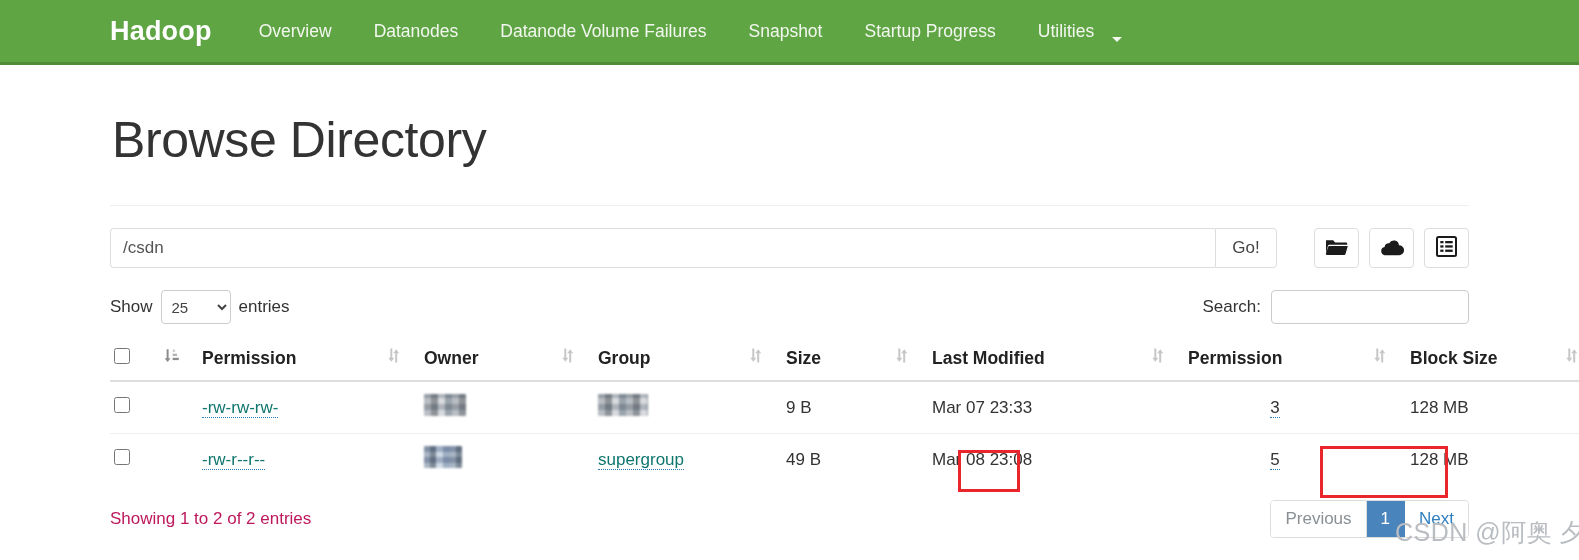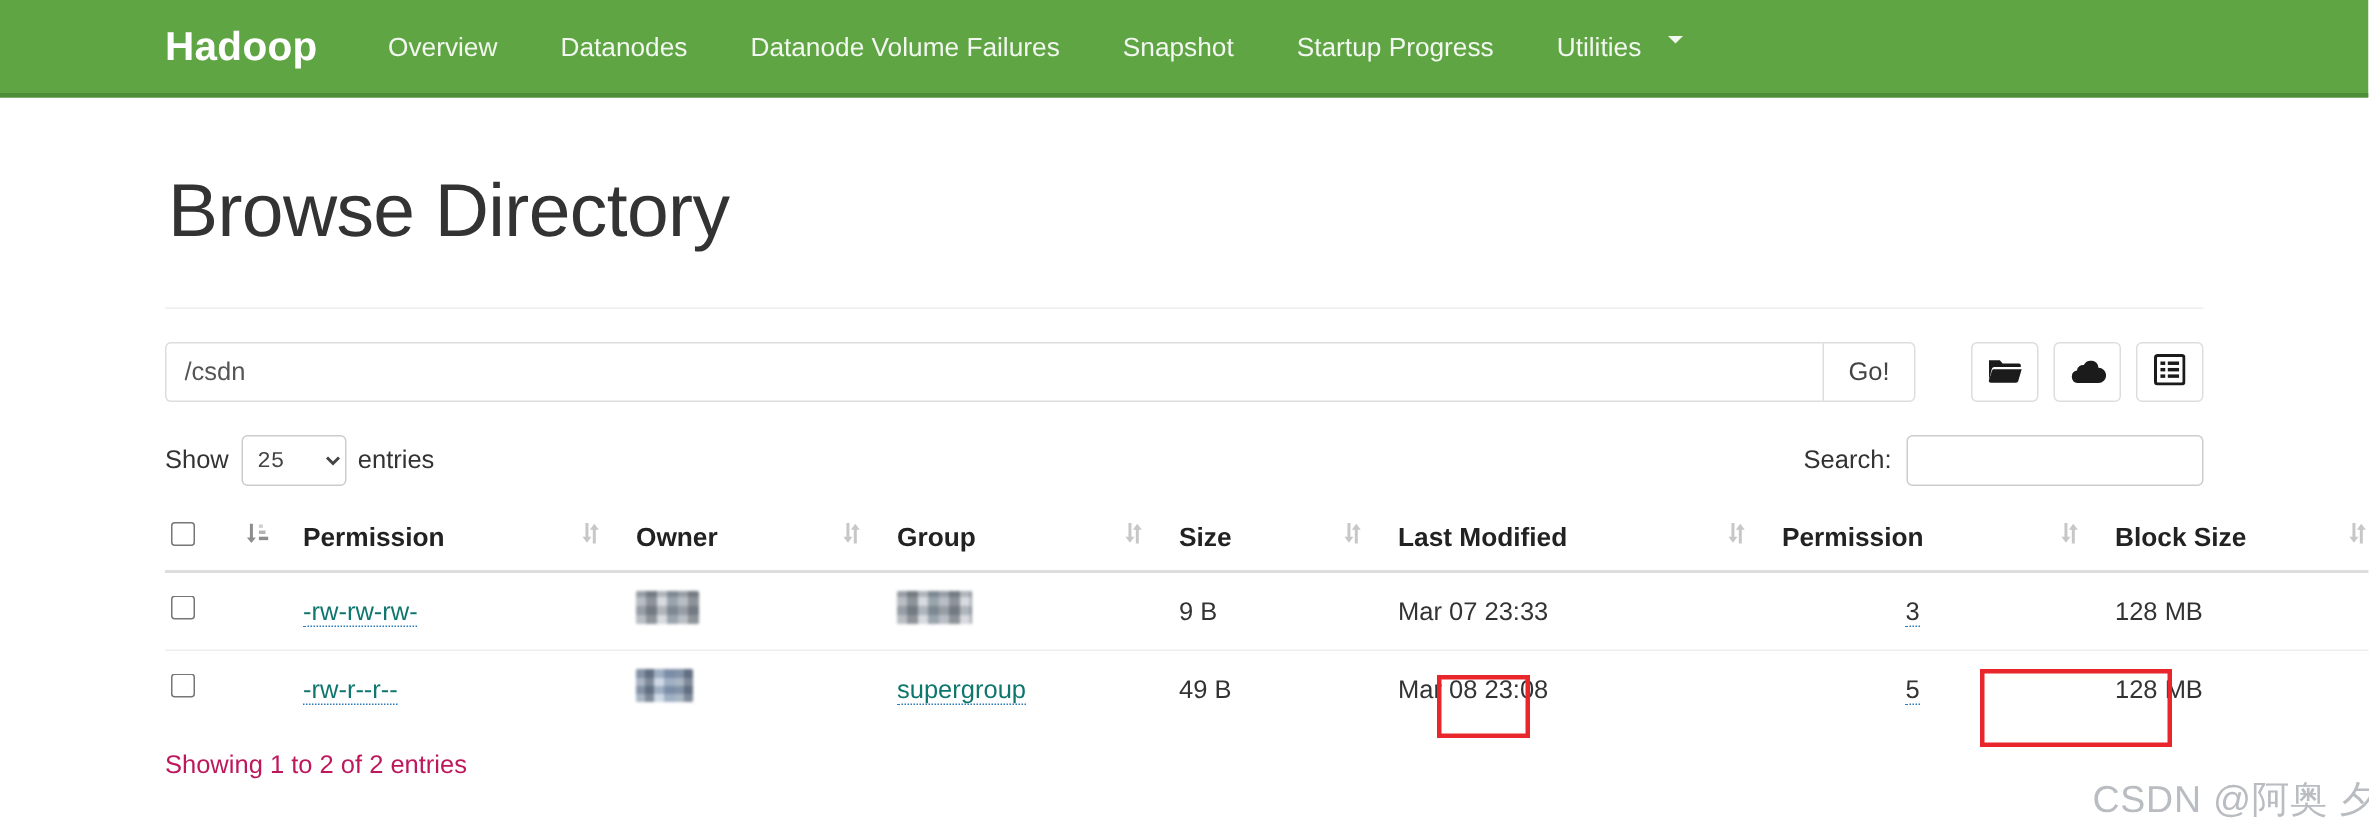--- a/index.html
+++ b/index.html
@@ -30,21 +30,21 @@
     white-space: nowrap;
   }
   .nav-links { display: flex; align-items: center; }
   .nav-link {
     color: #f2f7ef;
     font-size: 17.5px;
     padding: 0 21px;
     white-space: nowrap;
     text-decoration: none;
   }
-  .nav-link.caret-wrap { display: flex; align-items: flex-start; gap: 18px; }
+  .nav-link.caret-wrap { display: flex; align-items: flex-end; gap: 18px; }
   .caret {
     width: 0; height: 0;
     border-left: 5px solid transparent;
     border-right: 5px solid transparent;
     border-top: 5px solid #f2f7ef;
     display: inline-block;
     margin-top: 3px;
   }
 
   
@@ -124,21 +124,21 @@
   .dt-length select {
     margin: 0 8px;
     height: 34px;
     min-width: 70px;
     border: 1px solid #cccccc;
     border-radius: 4px;
     background: #ffffff;
     font-size: 15px;
     color: #444444;
     padding: 0 6px;
-    font-family: Liberation Mono, monospace;
+    font-family: Liberation Sans, sans-serif;
   }
   .dt-filter { display: flex; align-items: center; font-size: 17px; color: #333333; }
   .dt-filter input {
     margin-left: 10px;
     width: 198px;
     height: 34px;
     border: 1px solid #cccccc;
     border-radius: 4px;
     padding: 0 8px;
     font-size: 15px;
@@ -522,20 +522,25 @@
         <td></td>
         <td>128 MB</td>
         <td></td>
 
       </tr>
     </tbody>
   </table>
 
   <div class="footer-row">
     <div class="dt-info">Showing 1 to 2 of 2 entries</div>
+    <div class="pagination">
+      <div class="page-btn disabled">Previous</div>
+      <div class="page-btn active">1</div>
+      <div class="page-btn">Next</div>
+    </div>
   </div>
 
 </div>
 
 <div class="annot" id="annot-repl"></div>
 <div class="annot" id="annot-name"></div>
 
 <div class="watermark">CSDN @阿奥 夕林</div>
 
 </body></html>

